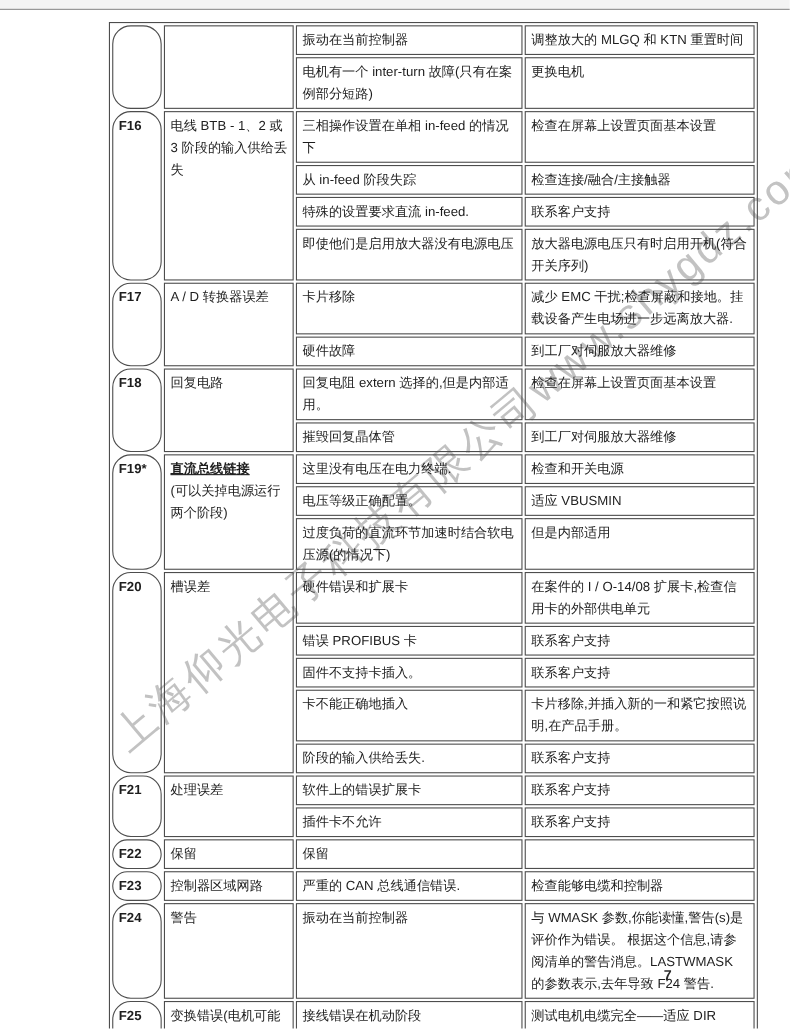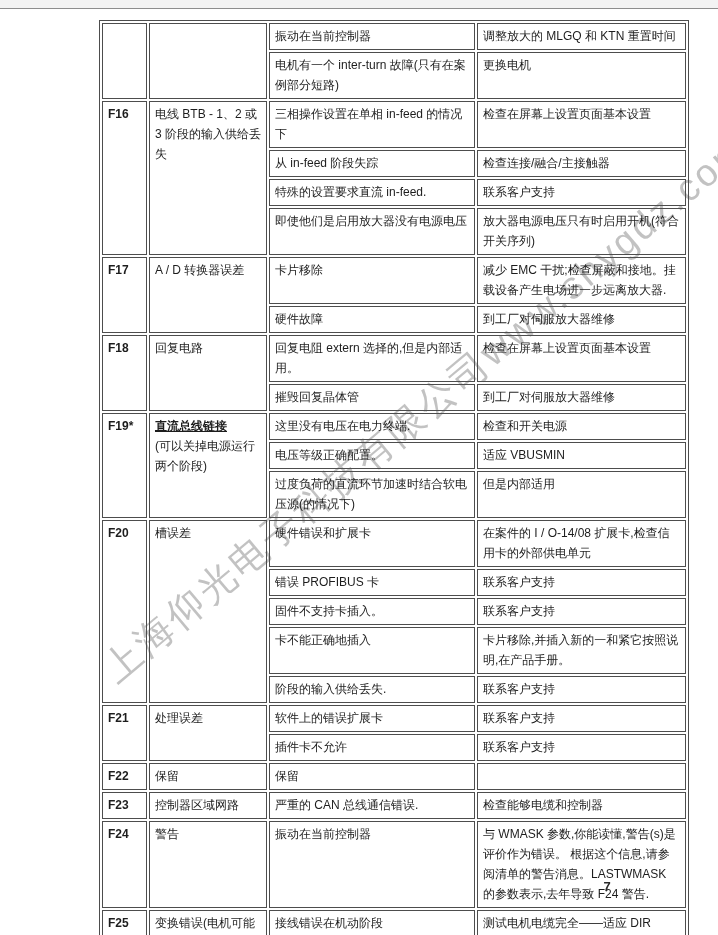--- a/index.html
+++ b/index.html
@@ -24,21 +24,21 @@
     width:590px;table-layout:fixed;
     border-collapse:separate;border-spacing:2px;
     border:1px solid #4d4d4d;background:transparent;
   }
   table.fault-table td{
     border:1px solid #4d4d4d;background:transparent;
     padding:2px 5px 3px 5px;vertical-align:top;
     font-size:12px;line-height:20px;
     overflow-wrap:break-word;word-break:break-word;
   }
-  td.code-cell{font-weight:bold;font-size:12.5px;}
+  td.code-cell{font-weight:bold;font-size:12.5px;border-radius:17px;}
   td.desc-cell div{margin:0;}
   .bold{font-weight:bold;text-decoration:underline;}
   .page-number{
     position:absolute;left:596px;top:879px;width:22px;z-index:1;
     text-align:center;font-size:13px;font-weight:bold;color:#2a2a2a;
   }
 </style>
 </head>
 <body>
 

